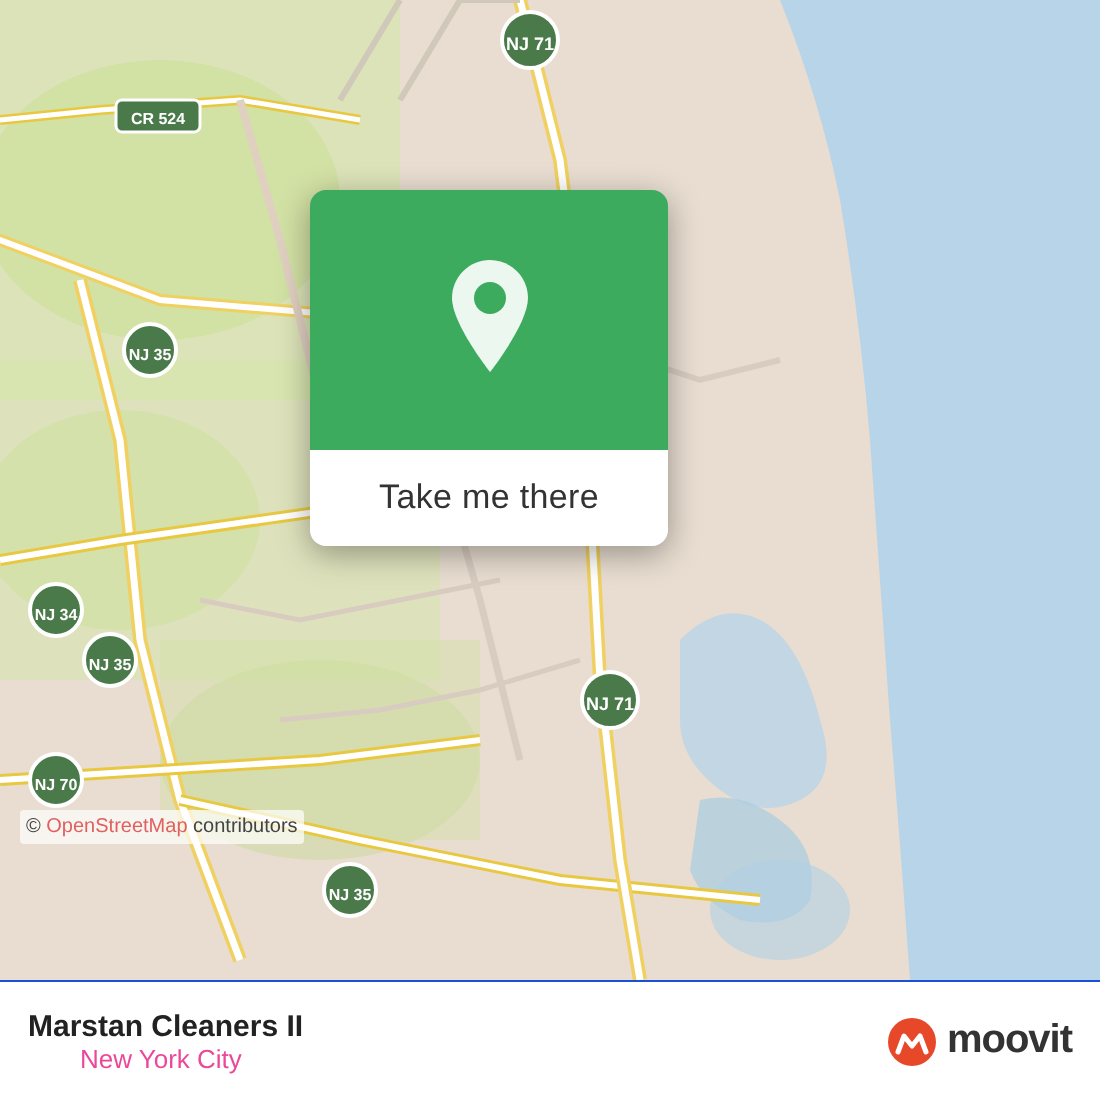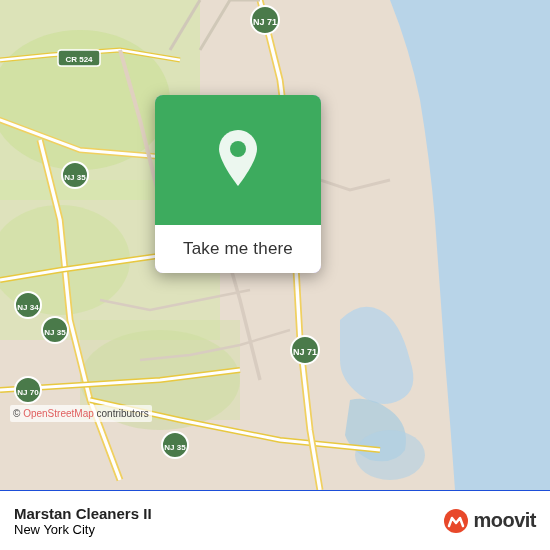--- a/index.html
+++ b/index.html
@@ -27,21 +27,21 @@
       position: absolute;
       top: 0;
       left: 0;
     }
 
     
     #popup-card {
       position: absolute;
       top: 95px;
       left: 155px;
-      width: 166px;
+      width: 179px;
       background: #c4b5fd;
       border-radius: 8px;
       box-shadow: 0 4px 16px rgba(0,0,0,0.35);
       overflow: hidden;
       z-index: 10;
     }
 
     #popup-green-area {
       background-color: #3dab5e;
       width: 100%;
@@ -88,21 +88,22 @@
     }
 
     #place-name {
       font-size: 15px;
       font-weight: 600;
       color: #222;
     }
 
     #place-city {
       font-size: 13px;
-      color: #000000;
+      color: #ec4899;
+      margin-left: 26px;
     }
 
     #moovit-logo {
       display: flex;
       align-items: center;
       gap: 4px;
     }
 
     #moovit-icon {
       width: 26px;

